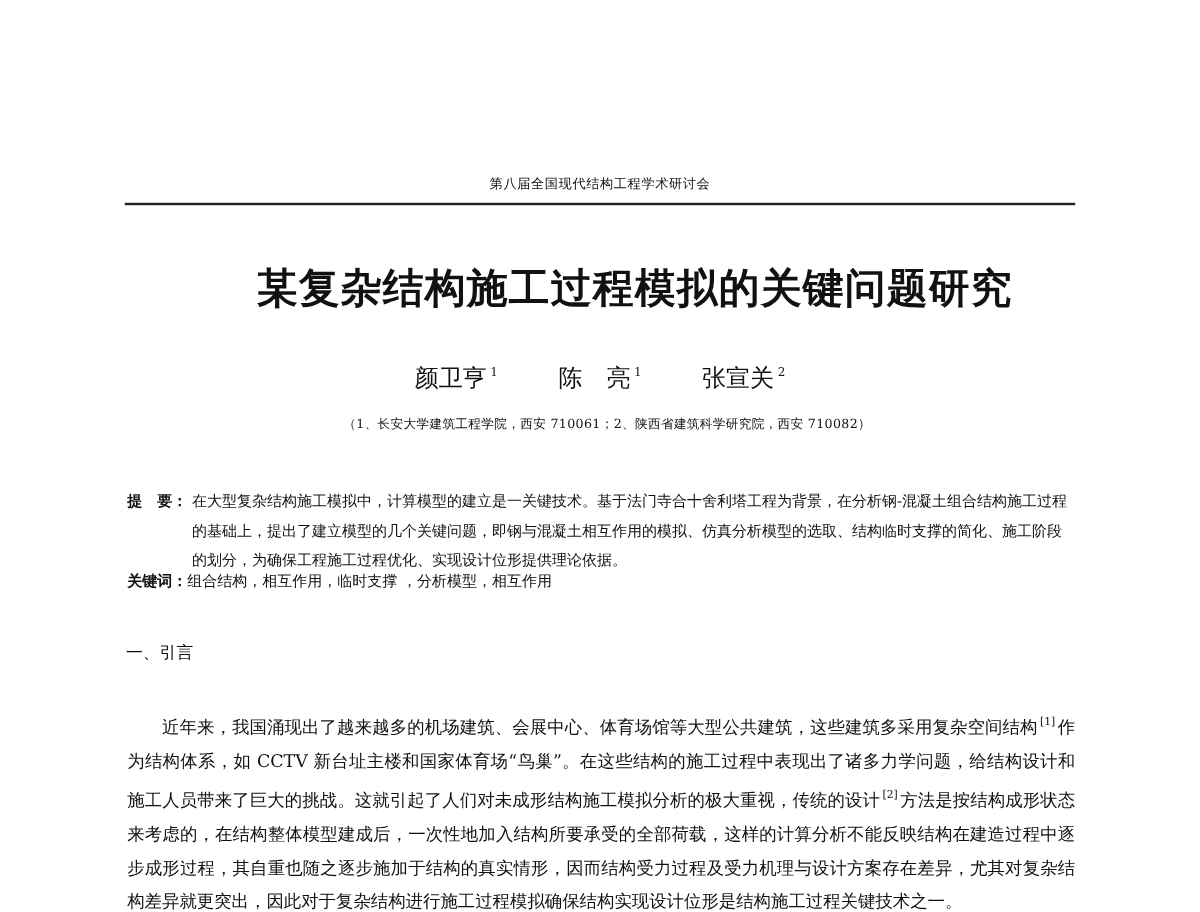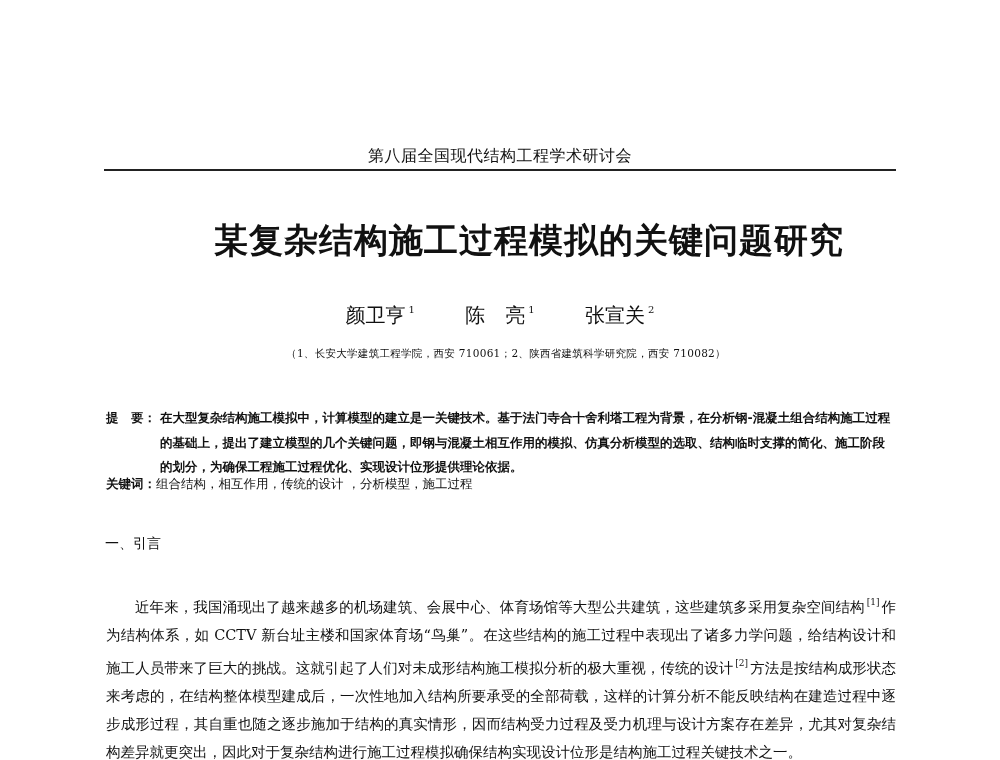--- a/index.html
+++ b/index.html
@@ -3,21 +3,21 @@
 <meta charset="utf-8">
 <style>
   html, body { margin: 0; padding: 0; }
   body {
     width: 1000px; height: 760px; background: #ffffff; color: #111;
     position: relative; overflow: hidden;
     font-family: "DejaVu Serif", "Liberation Serif", serif;
   }
   .running-header {
     position: absolute; left: 0; width: 1000px; top: 146px;
-    text-align: center; font-size: 16px; letter-spacing: 0.5px;
+    text-align: center; font-size: 11px; letter-spacing: 0.5px;
     font-family: "DejaVu Sans", sans-serif;
   }
   .header-rule {
     position: absolute; left: 104px; width: 792px; top: 169px;
     height: 2px; background: #222;
   }
   .title {
     position: absolute; left: 0; width: 1000px; top: 218px;
     text-align: center; font-size: 34px; font-weight: bold; letter-spacing: 1px;
     font-family: "DejaVu Sans", sans-serif;
@@ -34,21 +34,21 @@
     text-align: center; font-size: 10.5px; letter-spacing: 0.3px;
   }
   .abstract {
     position: absolute; left: 106px; top: 406px; width: 790px;
     font-size: 12.5px; line-height: 24.5px;
   }
   .abstract .label {
     position: absolute; left: 0; top: 0; font-weight: bold; width: 54px;
     font-family: "DejaVu Sans", sans-serif;
   }
-  .abstract .body { margin-left: 54px; font-weight: bold; }
+  .abstract .body { margin-left: 54px; }
   .keywords {
     position: absolute; left: 106px; top: 472px; width: 790px;
     font-size: 12.5px; line-height: 24px;
   }
   .keywords .label { font-weight: bold; font-family: Liberation Serif, serif; }
   .section-heading {
     position: absolute; left: 105px; top: 535px;
     font-size: 14px; font-family: "DejaVu Sans", sans-serif;
   }
   .intro {
@@ -73,20 +73,20 @@
 </div>
 
 <div class="affiliation">（1、长安大学建筑工程学院，西安 710061；2、陕西省建筑科学研究院，西安 710082）</div>
 
 <div class="abstract">
   <span class="label">提　要：</span>
   <div class="body">在大型复杂结构施工模拟中，计算模型的建立是一关键技术。基于法门寺合十舍利塔工程为背景，在分析钢-混凝土组合结构施工过程的基础上，提出了建立模型的几个关键问题，即钢与混凝土相互作用的模拟、仿真分析模型的选取、结构临时支撑的简化、施工阶段的划分，为确保工程施工过程优化、实现设计位形提供理论依据。</div>
 </div>
 
 <div class="keywords">
-  <span class="label">关键词：</span><span>组合结构，相互作用，传统的设计 ，分析模型，施工过程</span>
+  <span class="label">关键词：</span><span>组合结构，相互作用，临时支撑 ，分析模型，相互作用</span>
 </div>
 
 <div class="section-heading">一、引言</div>
 
 <div class="intro">
   <p><span>近年来，我国涌现出了越来越多的机场建筑、会展中心、体育场馆等大型公共建筑，这些建筑多采用复杂空间结构</span><sup class="cite">[1]</sup><span>作为结构体系，如 CCTV 新台址主楼和国家体育场“鸟巢”。在这些结构的施工过程中表现出了诸多力学问题，给结构设计和施工人员带来了巨大的挑战。这就引起了人们对未成形结构施工模拟分析的极大重视，传统的设计</span><sup class="cite">[2]</sup><span>方法是按结构成形状态来考虑的，在结构整体模型建成后，一次性地加入结构所要承受的全部荷载，这样的计算分析不能反映结构在建造过程中逐步成形过程，其自重也随之逐步施加于结构的真实情形，因而结构受力过程及受力机理与设计方案存在差异，尤其对复杂结构差异就更突出，因此对于复杂结构进行施工过程模拟确保结构实现设计位形是结构施工过程关键技术之一。</span></p>
 </div>
 
 </body></html>

